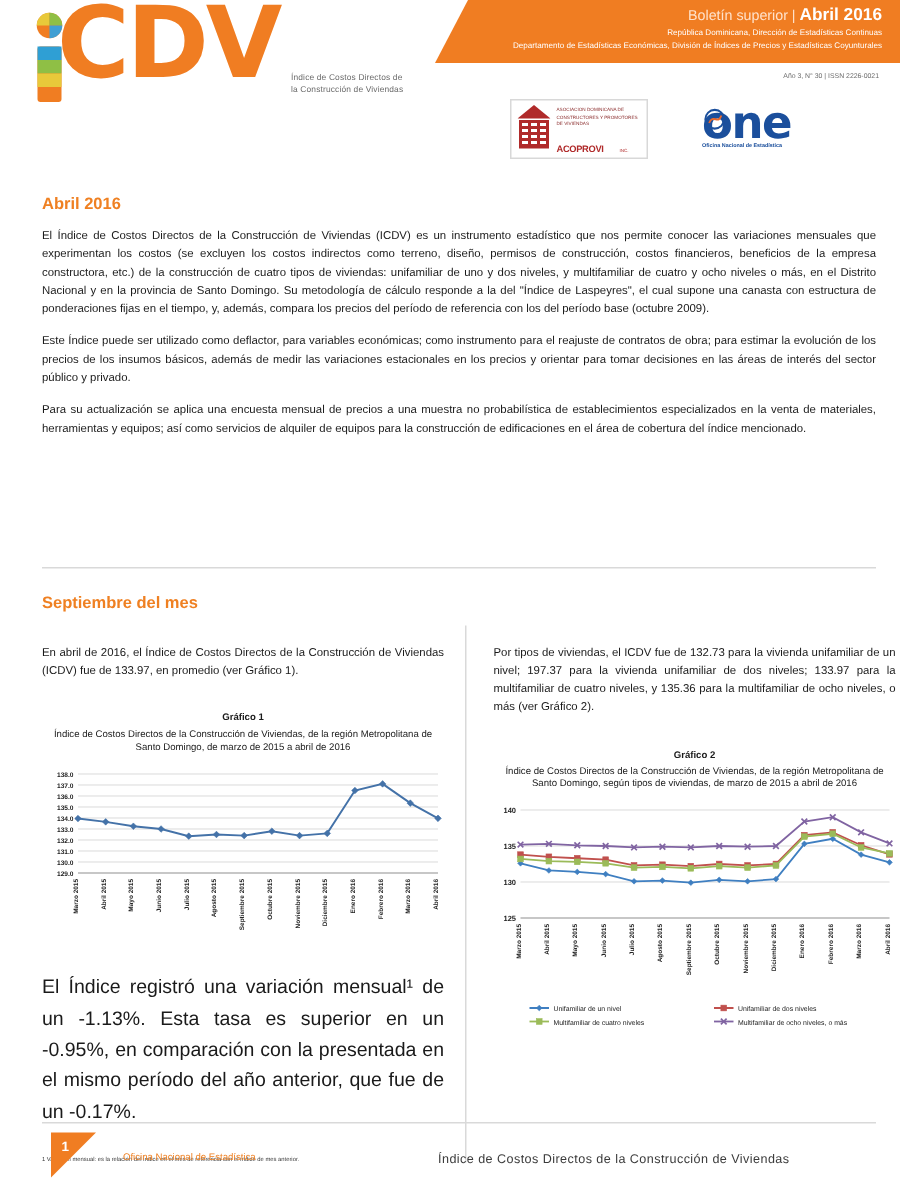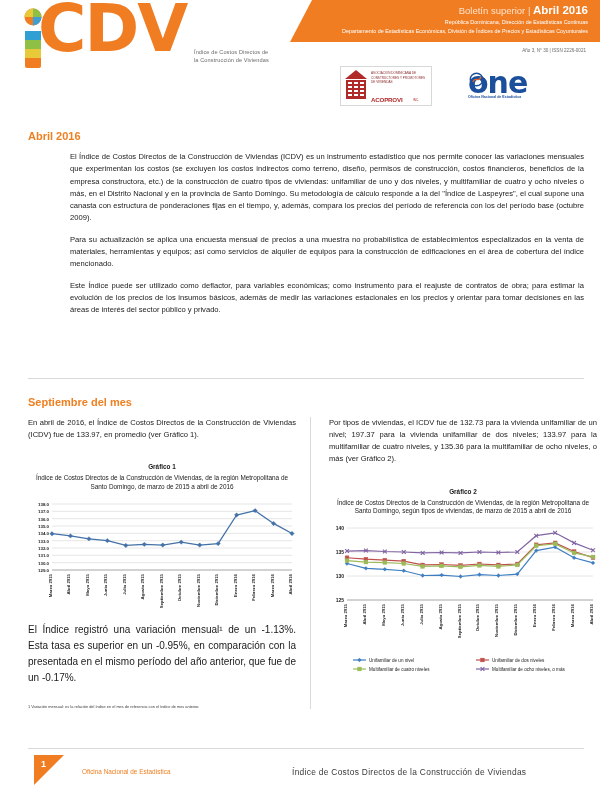--- a/index.html
+++ b/index.html
@@ -63,43 +63,42 @@
   .one-sub { position: absolute; left: 0; top: 27px; font-size: 3.6px; color: #1b4f9c; font-weight: 700; }
 
   
   .body-wrap { position: absolute; left: 28px; top: 130px; width: 556px; }
   h2.section-orange {
     color: #ef8022; font-size: 11px; font-weight: 700; margin-bottom: 9px;
   }
   p.intro {
     font-size: 7.6px; line-height: 1.62; text-align: justify; margin-bottom: 9px;
     color: #1a1a1a;
-    margin-left: 42px;
   }
 
   
   .divider { position: absolute; left: 28px; top: 378px; width: 556px; height: 1px; background: #d9d9d9; }
 
   
   .results { position: absolute; left: 28px; top: 396px; width: 556px; }
   .cols { display: flex; gap: 16px; }
   .col { width: 270px; position: relative; }
   .col-left { border-right: 1px solid #d9d9d9; padding-right: 14px; width: 284px; }
   .col-right { padding-left: 2px; width: 272px; }
-  p.body-sm { font-size: 7.6px; line-height: 1.6; text-align: justify; color: #1a1a1a; }
+  p.body-sm { font-size: 7.6px; line-height: 1.6; text-align: justify; color: #1a1a1a; margin-top: 12px; }
 
   .chart-title { text-align: center; margin-top: 14px; }
   .chart-title .gnum { font-size: 6.4px; font-weight: 700; color: #1a1a1a; }
   .chart-title .gtxt { font-size: 6.4px; color: #1a1a1a; line-height: 1.38; display: block; margin-top: 1px; }
 
   
   .chart { position: relative; margin-top: 6px; }
   .chart svg { display: block; }
 
-  .note-p { font-size: 10px; line-height: 1.6; text-align: justify; margin-top: 6px; }
+  .note-p { font-size: 13px; line-height: 1.6; text-align: justify; margin-top: 20px; }
   .footnote { font-size: 3.9px; color: #3a3a3a; margin-top: 18px; line-height: 1.4; }
 
   
   .footer { position: absolute; left: 0; bottom: 0; width: 612px; height: 44px; }
   .footer-line { position: absolute; left: 28px; top: 0; width: 556px; height: 1px; background: #d9d9d9; }
   .tri {
     position: absolute; left: 34px; top: 7px; width: 0; height: 0;
     border-left: 30px solid #f07d22; border-bottom: 30px solid transparent;
   }
   .pgnum { position: absolute; left: 41px; top: 11px; font-size: 9px; font-weight: 700; color: #fff; }
@@ -168,22 +167,22 @@
           <path d="M6 16 C10 6, 16 18, 19 8" fill="none" stroke="#e8682c" stroke-width="2"></path>
         </svg>
         <div class="one-sub">Oficina Nacional de Estadística</div>
       </div>
     </div>
   </div>
 
   <div class="body-wrap">
     <h2 class="section-orange">Abril 2016</h2>
     <p class="intro">El Índice de Costos Directos de la Construcción de Viviendas (ICDV) es un instrumento estadístico que nos permite conocer las variaciones mensuales que experimentan los costos (se excluyen los costos indirectos como terreno, diseño, permisos de construcción, costos financieros, beneficios de la empresa constructora, etc.) de la construcción de cuatro tipos de viviendas: unifamiliar de uno y dos niveles, y multifamiliar de cuatro y ocho niveles o más, en el Distrito Nacional y en la provincia de Santo Domingo. Su metodología de cálculo responde a la del "Índice de Laspeyres", el cual supone una canasta con estructura de ponderaciones fijas en el tiempo, y, además, compara los precios del período de referencia con los del período base (octubre 2009).</p>
+    <p class="intro">Este Índice puede ser utilizado como deflactor, para variables económicas; como instrumento para el reajuste de contratos de obra; para estimar la evolución de los precios de los insumos básicos, además de medir las variaciones estacionales en los precios y orientar para tomar decisiones en las áreas de interés del sector público y privado.</p>
     <p class="intro">Para su actualización se aplica una encuesta mensual de precios a una muestra no probabilística de establecimientos especializados en la venta de materiales, herramientas y equipos; así como servicios de alquiler de equipos para la construcción de edificaciones en el área de cobertura del índice mencionado.</p>
-    <p class="intro">Este Índice puede ser utilizado como deflactor, para variables económicas; como instrumento para el reajuste de contratos de obra; para estimar la evolución de los precios de los insumos básicos, además de medir las variaciones estacionales en los precios y orientar para tomar decisiones en las áreas de interés del sector público y privado.</p>
   </div>
 
   <div class="divider"></div>
 
   <div class="results">
     <h2 class="section-orange">Septiembre del mes</h2>
 
     <div class="cols">
 
       <div class="col col-left">

